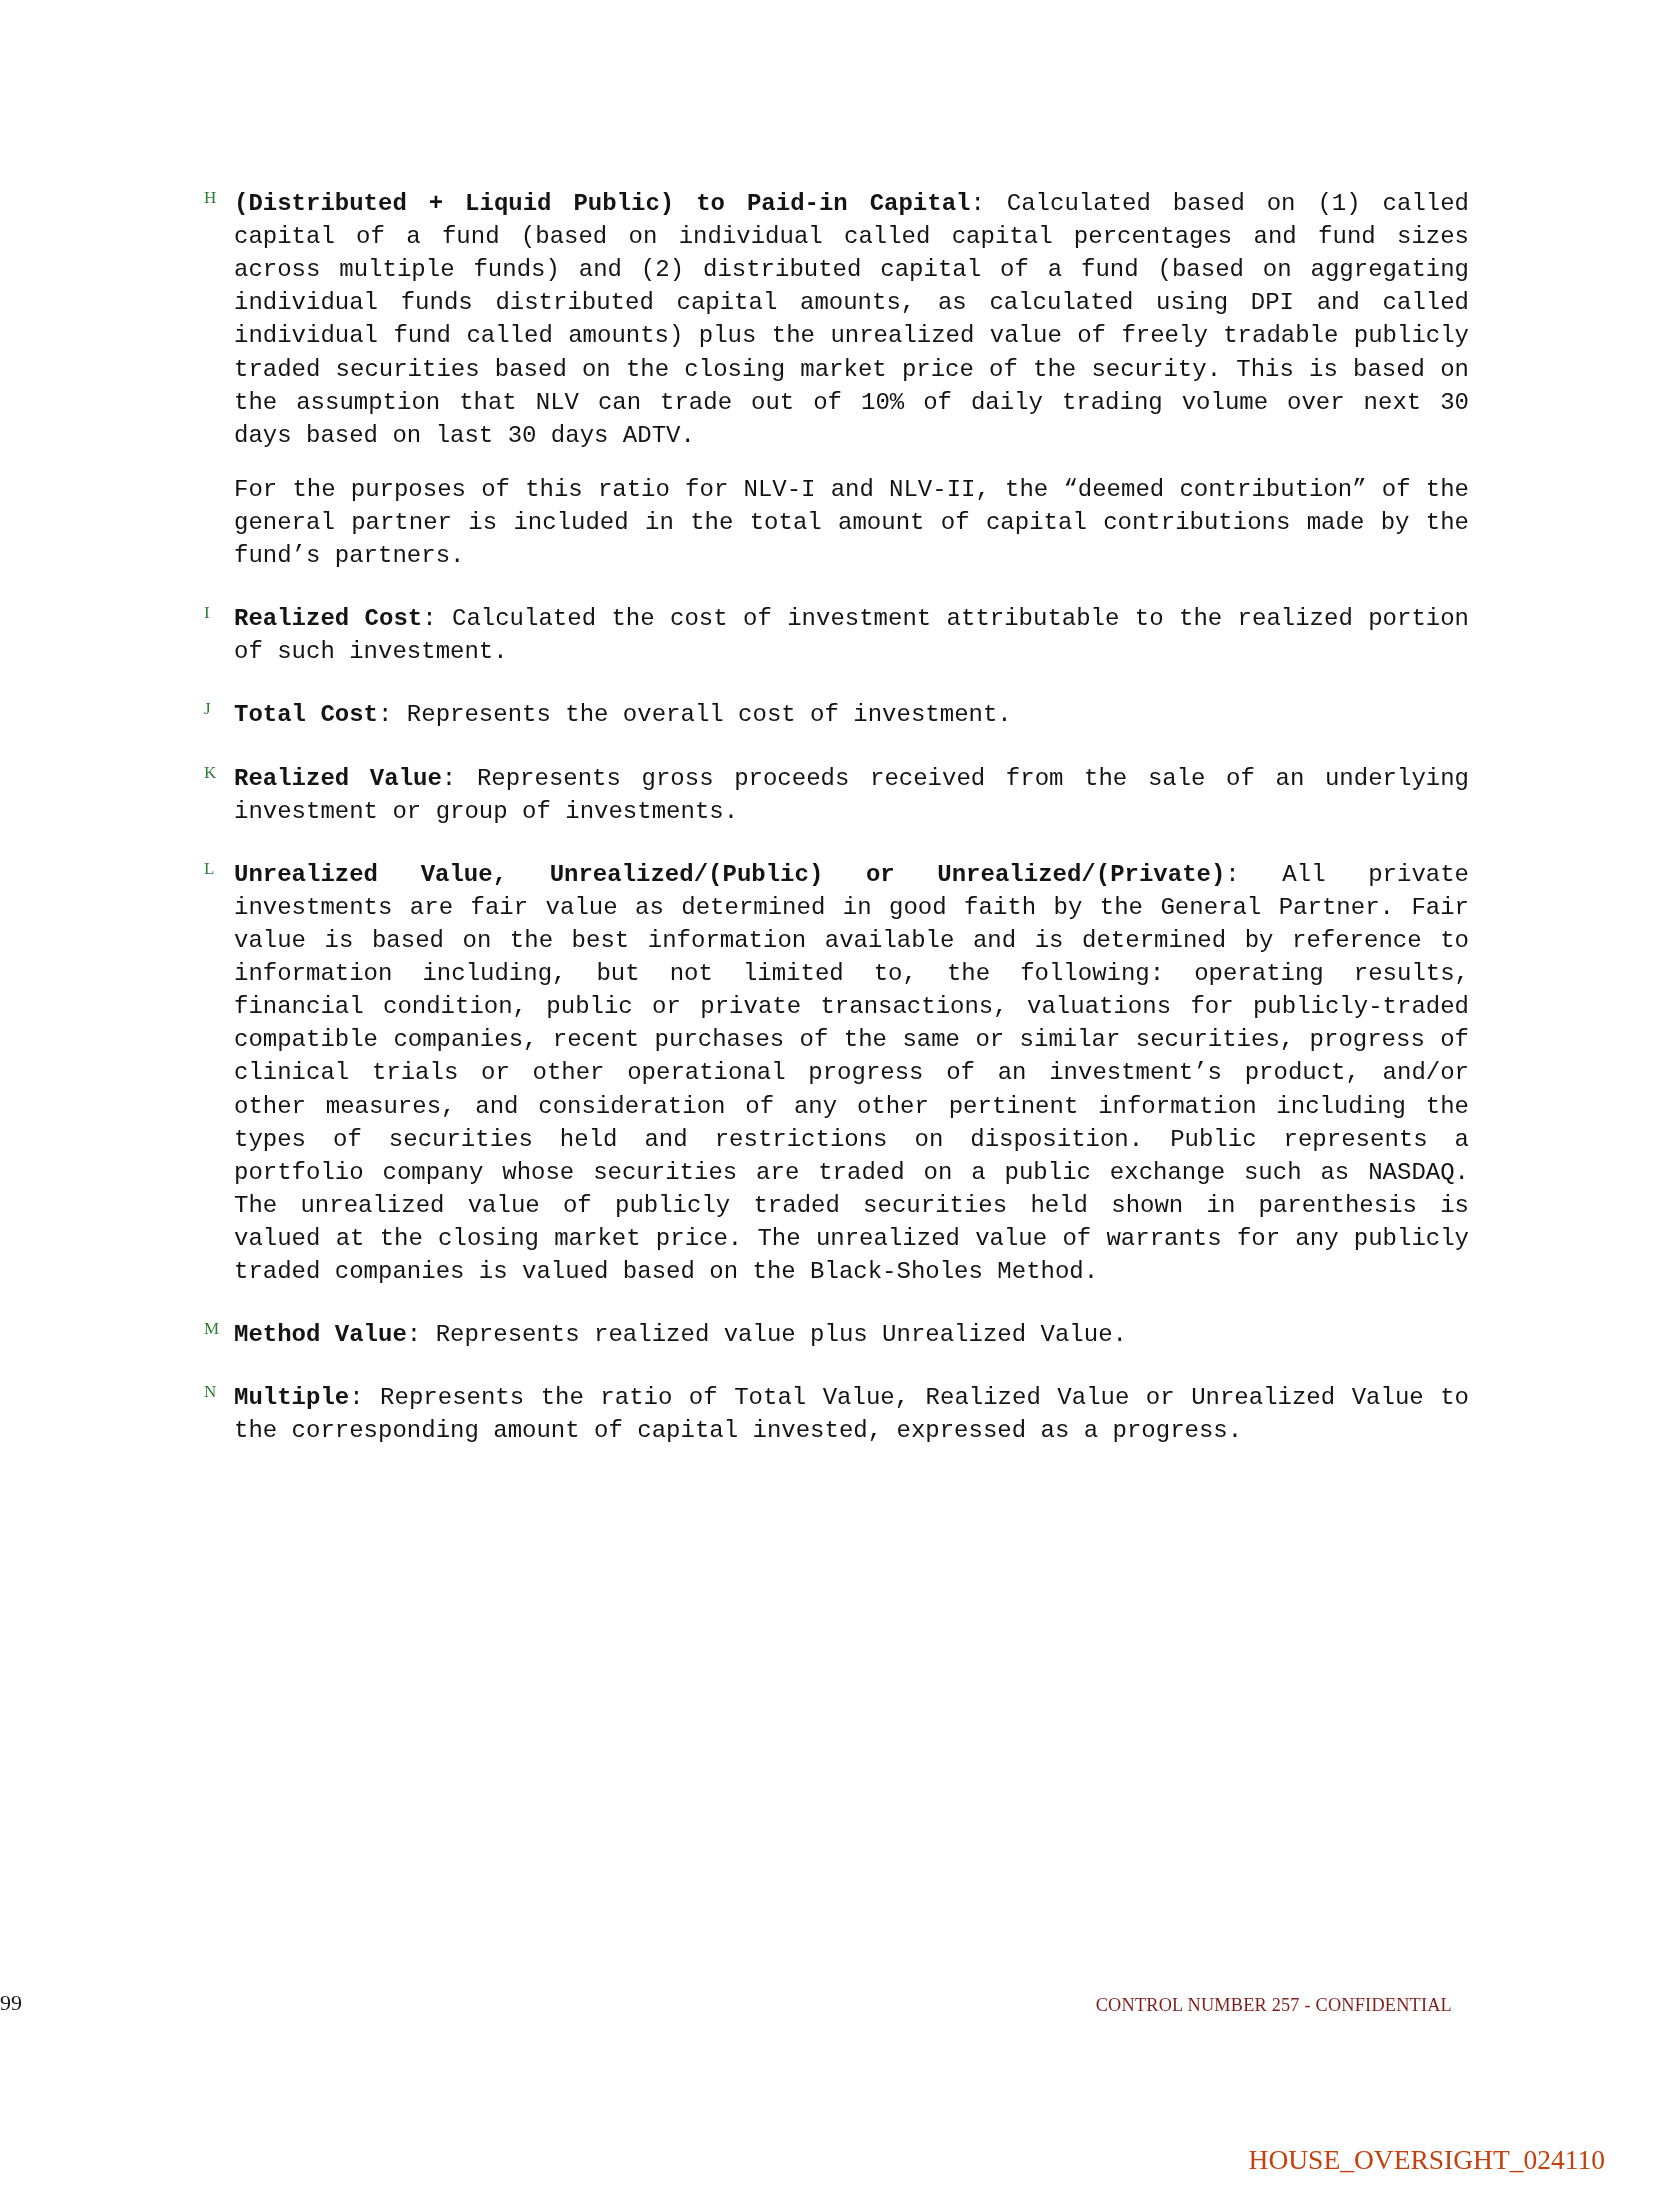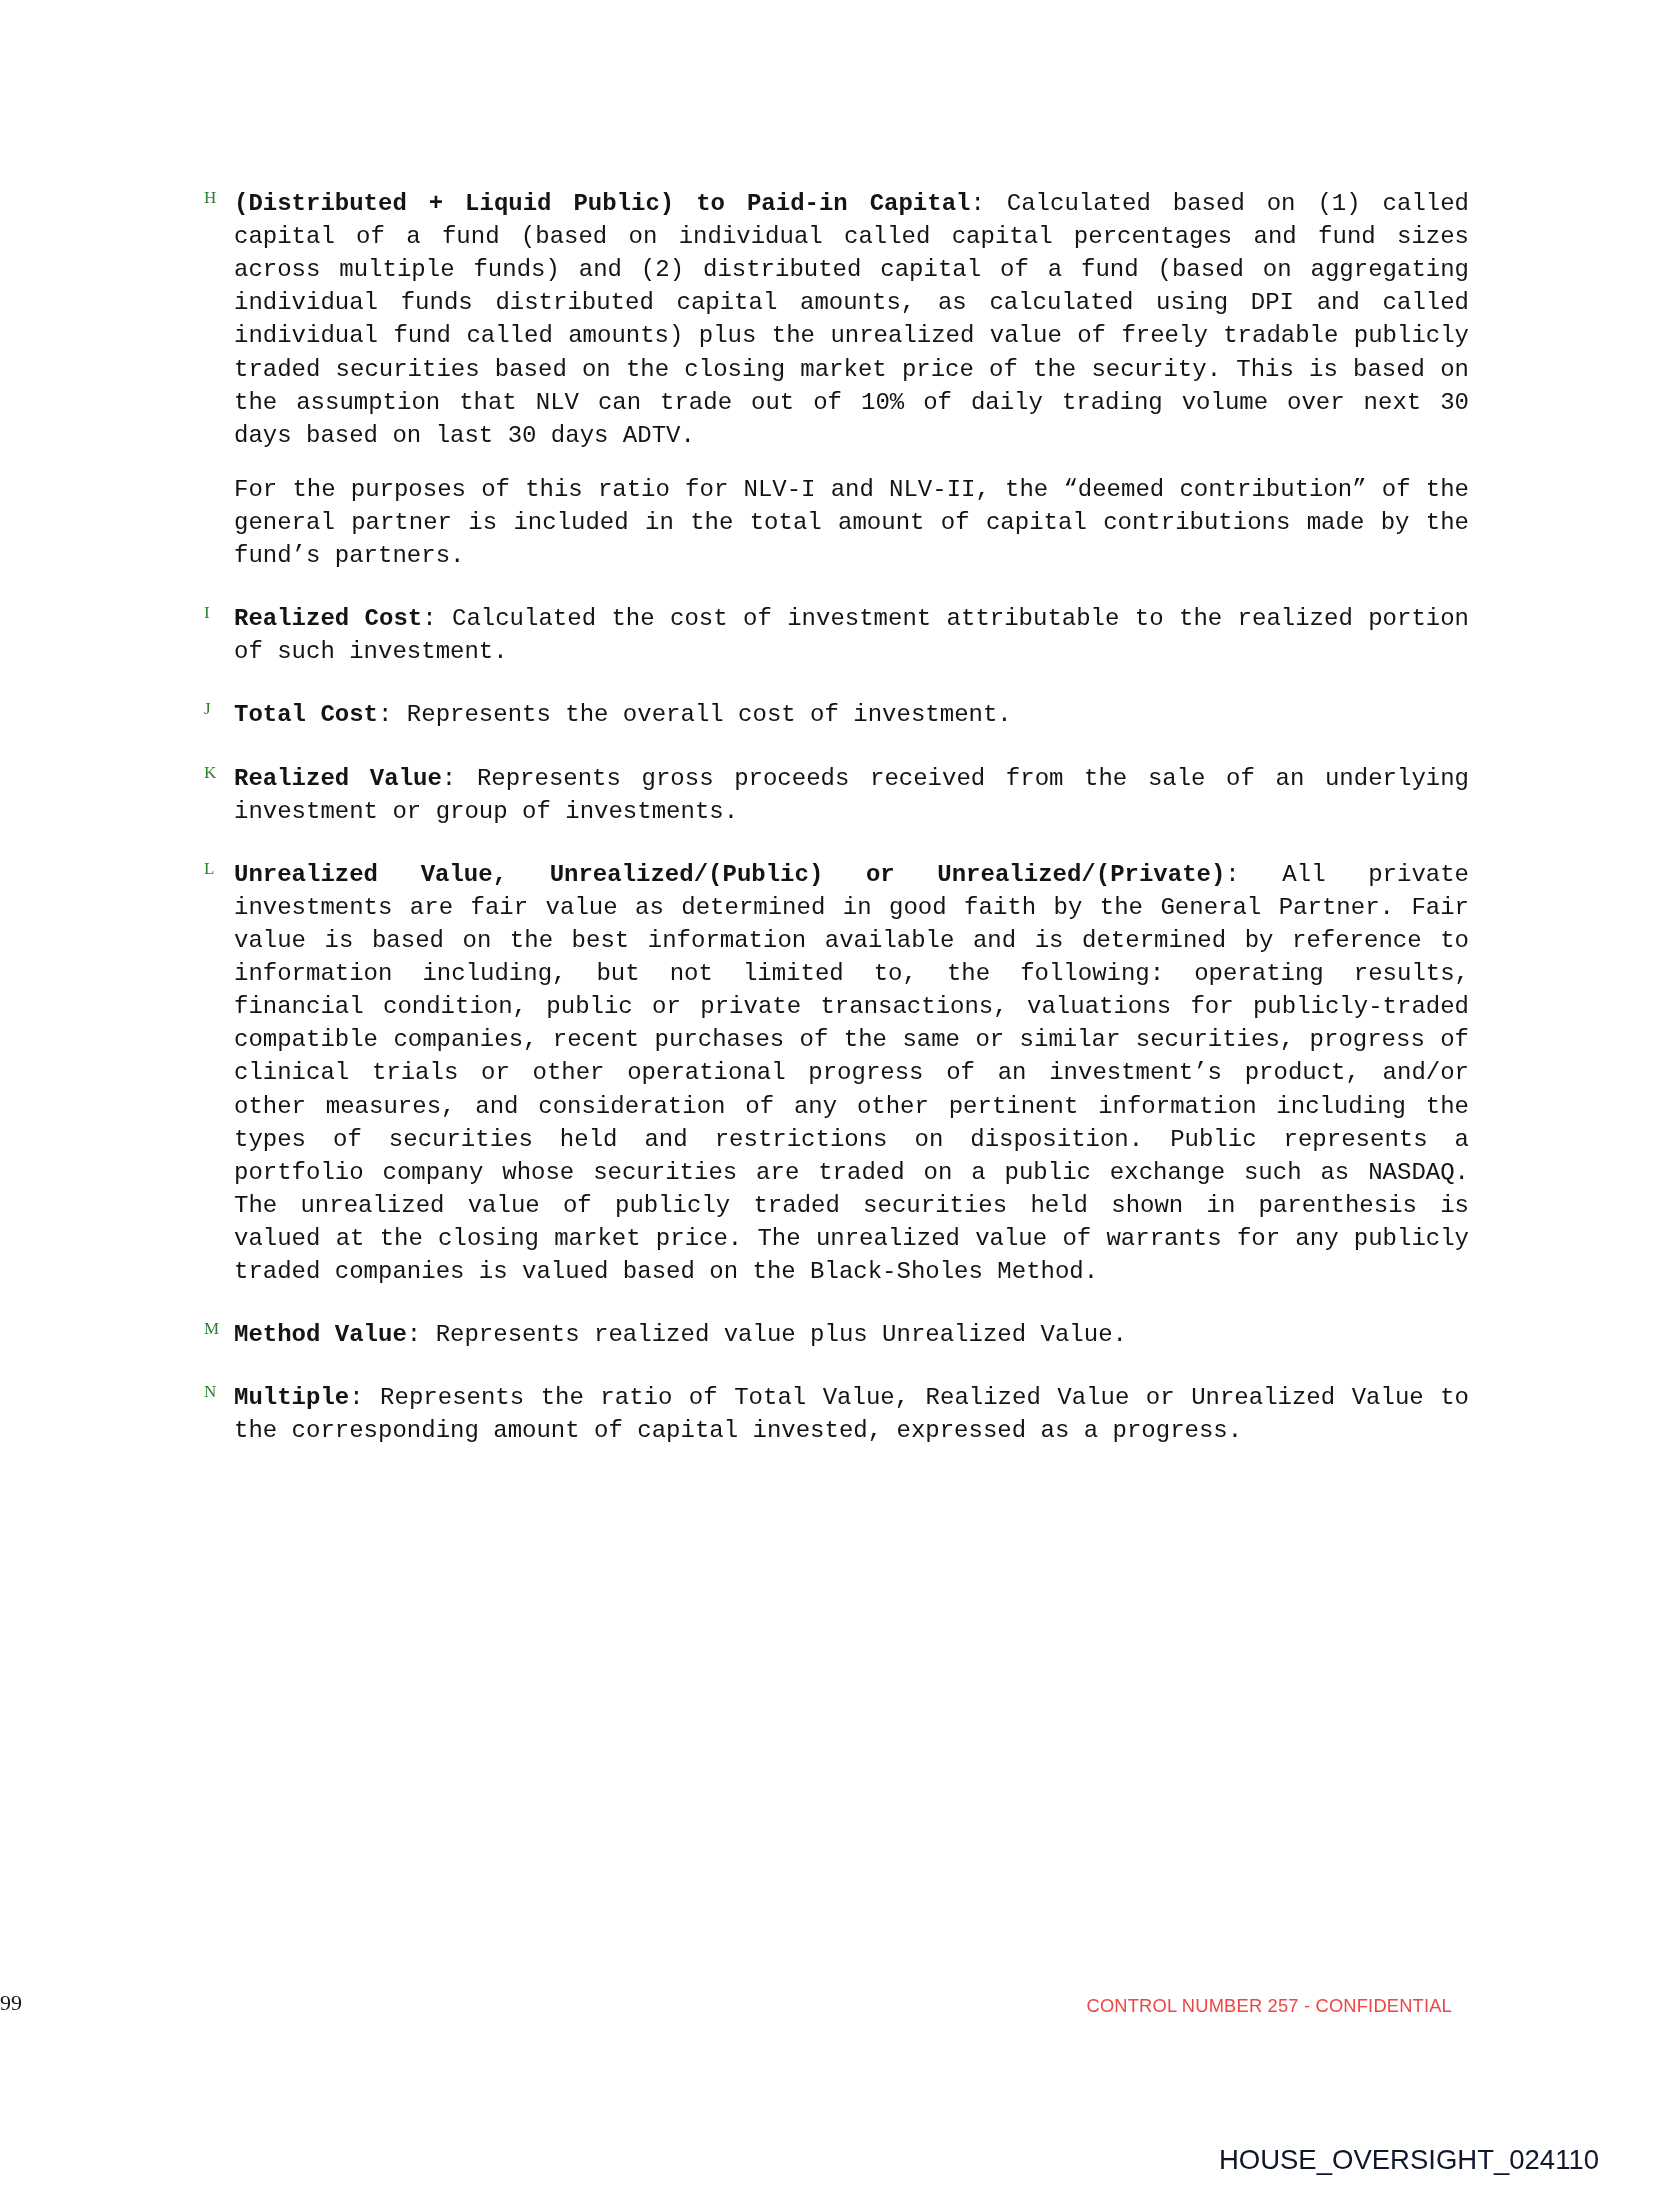--- a/index.html
+++ b/index.html
@@ -56,32 +56,32 @@
     left: 0;
     width: 100%;
     text-align: left;
     font-size: 22px;
     color: #141414;
   }
   .confidential {
     position: absolute;
     top: 1995px;
     right: 217px;
-    font-family: Liberation Sans, sans-serif;
+    font-family: Liberation Serif, serif;
     font-size: 18.3px;
     letter-spacing: 0.2px;
-    color: #ef4444;
+    color: #7f1d1d;
   }
   .bates {
     position: absolute;
     top: 2144px;
-    right: 70px;
-    font-family: Liberation Sans, sans-serif;
+    right: 64px;
+    font-family: Liberation Serif, serif;
     font-size: 27.5px;
-    color: #0f172a;
+    color: #c2410c;
   }
 </style>
 </head>
 <body>
 
 <div class="page">
 
   <div class="content">
 
     <div class="footnote">

